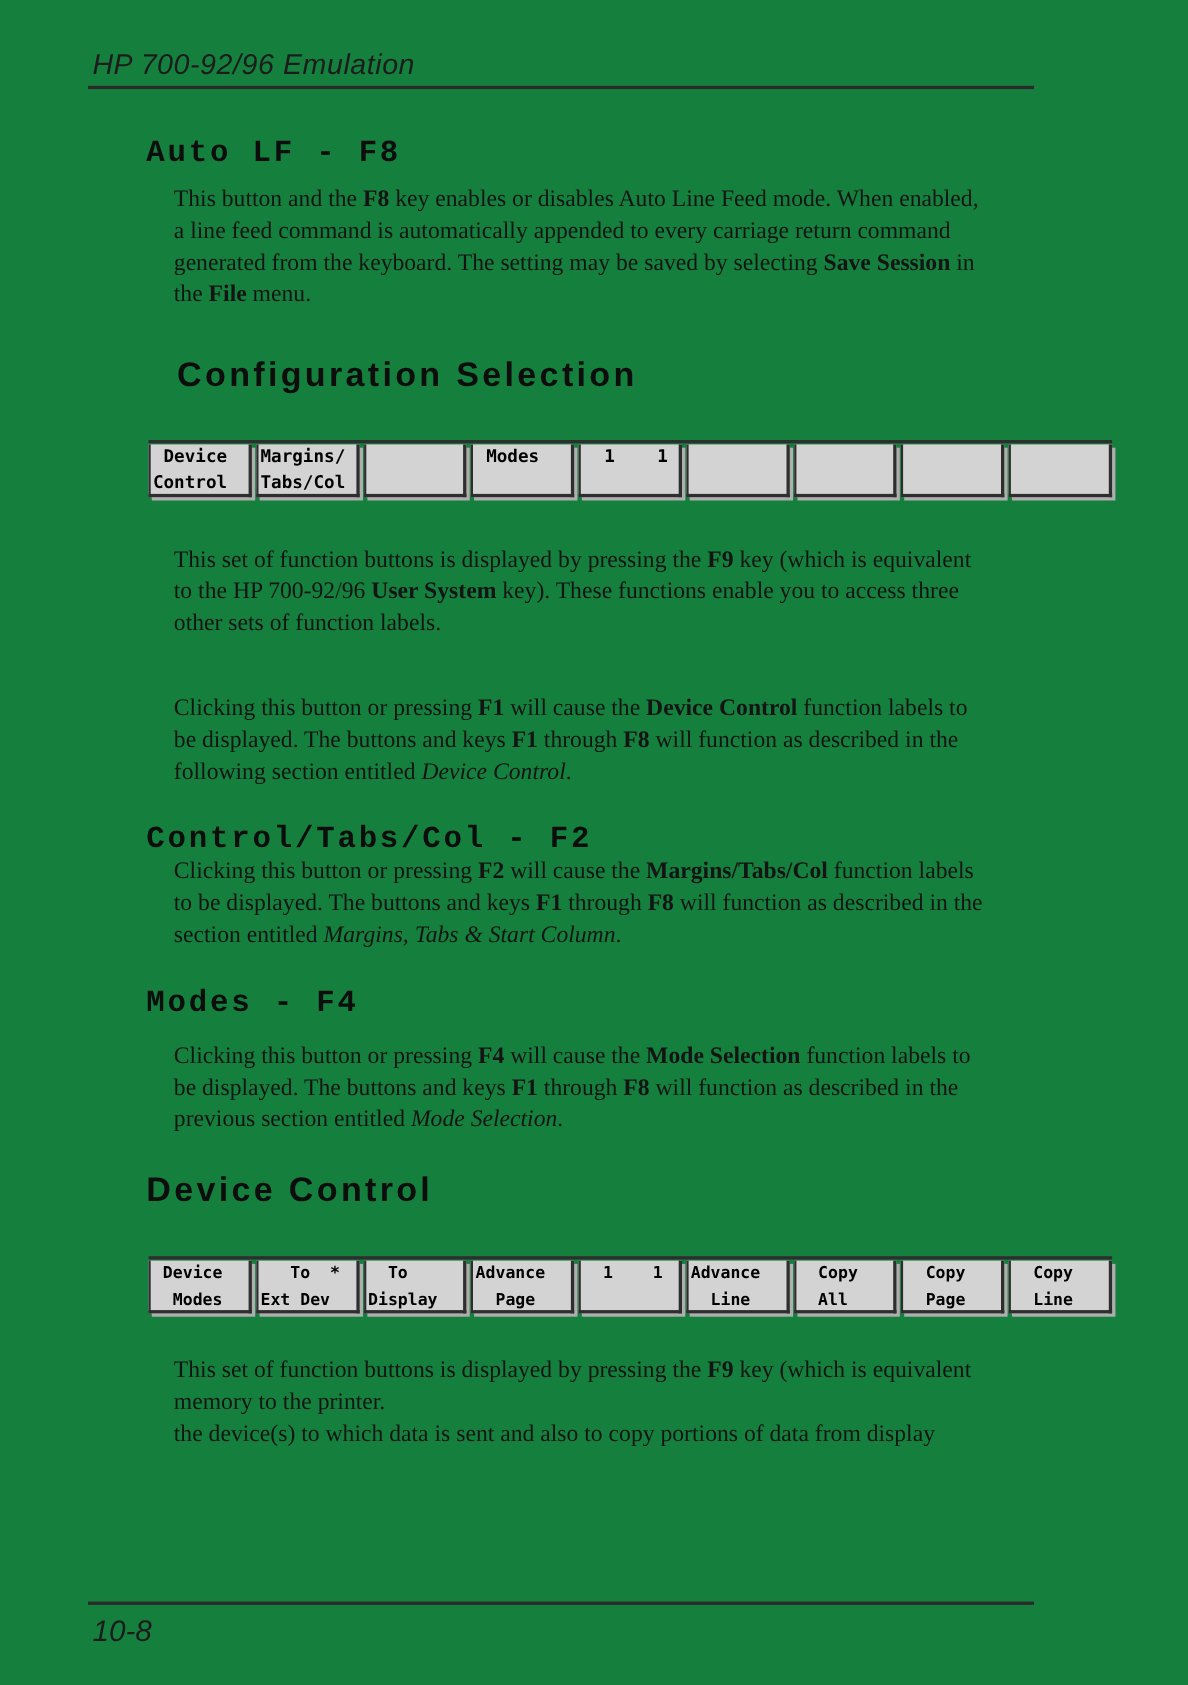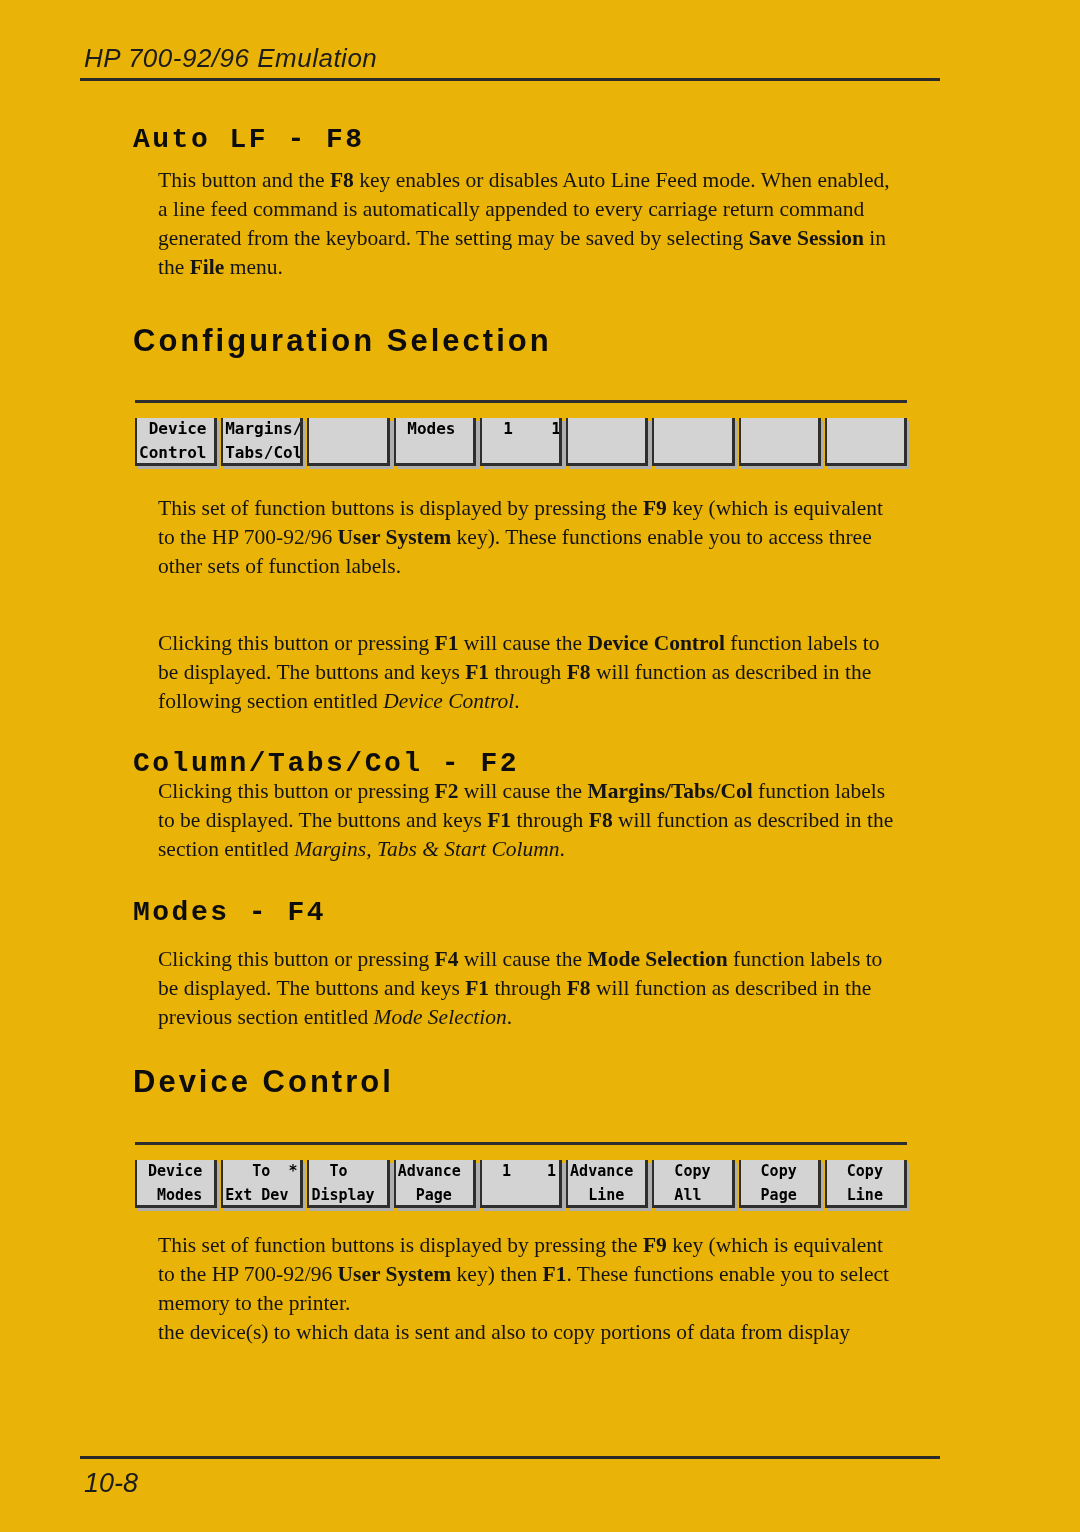--- a/index.html
+++ b/index.html
@@ -1,19 +1,19 @@
 <!DOCTYPE html>
 <html><head>
 <meta charset="utf-8">
 <style>
   html,body{margin:0;padding:0;background:#e8e8e8;}
   .page{
     position:relative;
     width:1080px;height:1532px;
-    background:#eab308;
+    background:#15803d;
     margin:0 auto;
     overflow:hidden;
     color:#161616;
   }
   .abs{position:absolute;}
   .running-head{
     left:84px;top:45px;
     font-family:"Liberation Sans",sans-serif;
     font-style:italic;
     font-size:26px;line-height:26px;
@@ -52,25 +52,25 @@
     color:#141414;
   }
   .para .tline{
     line-height:29px;
     white-space:pre;
     margin-left:25px;
   }
   .para .b{font-weight:bold;}
   .para .i{font-style:italic;}
   .fnbar{
-    left:135px;width:772px;
+    left:135px;width:876px;
     display:flex;
     gap:4px;
     border-top:3px solid #2e2e2e;
-    padding-top:15px;
+    padding-top:1px;
     background:transparent;
   }
   .fnbtn{
     flex:1 1 0;
     height:40px;
     background:#d3d3d3;
     border-left:2px solid #2e2e2e;
     border-right:3px solid #2e2e2e;
     border-bottom:3px solid #2e2e2e;
     box-shadow:3px 3px 0 #aeaeae;
@@ -107,21 +107,21 @@
   <div class="abs rule top"></div>
 
   <div class="abs h2" style="top:126px;">Auto LF - F8</div>
   <div class="abs para" style="top:166px;">
       <div class="tline"><span>This button and the </span><span class="b">F8</span><span> key enables or disables Auto Line Feed mode. When enabled,</span></div>
       <div class="tline"><span>a line feed command is automatically appended to every carriage return command</span></div>
       <div class="tline"><span>generated from the keyboard. The setting may be saved by selecting </span><span class="b">Save Session</span><span> in</span></div>
       <div class="tline"><span>the </span><span class="b">File</span><span> menu.</span></div>
     </div>
 
-  <div class="abs h1" style="top:325px;">Configuration Selection</div>
+  <div class="abs h1" style="top:325px;margin-left:28px;">Configuration Selection</div>
 
   <div class="abs fnbar size-lg" style="top:400px;">
     <div class="fnbtn">
       <span class="bl"> Device</span>
       <span class="bl">Control</span>
     </div>
     <div class="fnbtn">
       <span class="bl">Margins/</span>
       <span class="bl">Tabs/Col</span>
     </div>
@@ -160,21 +160,21 @@
       <div class="tline"><span>to the HP 700-92/96 </span><span class="b">User System</span><span> key). These functions enable you to access three</span></div>
       <div class="tline"><span>other sets of function labels.</span></div>
     </div>
 
   <div class="abs para" style="top:629px;">
       <div class="tline"><span>Clicking this button or pressing </span><span class="b">F1</span><span> will cause the </span><span class="b">Device Control</span><span> function labels to</span></div>
       <div class="tline"><span>be displayed. The buttons and keys </span><span class="b">F1</span><span> through </span><span class="b">F8</span><span> will function as described in the</span></div>
       <div class="tline"><span>following section entitled </span><span class="i">Device Control</span><span>.</span></div>
     </div>
 
-  <div class="abs h2" style="top:750px;">Column/Tabs/Col - F2</div>
+  <div class="abs h2" style="top:750px;">Control/Tabs/Col - F2</div>
   <div class="abs para" style="top:777px;">
       <div class="tline"><span>Clicking this button or pressing </span><span class="b">F2</span><span> will cause the </span><span class="b">Margins/Tabs/Col</span><span> function labels</span></div>
       <div class="tline"><span>to be displayed. The buttons and keys </span><span class="b">F1</span><span> through </span><span class="b">F8</span><span> will function as described in the</span></div>
       <div class="tline"><span>section entitled </span><span class="i">Margins, Tabs &amp; Start Column</span><span>.</span></div>
     </div>
 
   <div class="abs h2" style="top:899px;">Modes - F4</div>
   <div class="abs para" style="top:945px;">
       <div class="tline"><span>Clicking this button or pressing </span><span class="b">F4</span><span> will cause the </span><span class="b">Mode Selection</span><span> function labels to</span></div>
       <div class="tline"><span>be displayed. The buttons and keys </span><span class="b">F1</span><span> through </span><span class="b">F8</span><span> will function as described in the</span></div>
@@ -217,21 +217,20 @@
       <span class="bl">  Page</span>
     </div>
     <div class="fnbtn">
       <span class="bl">  Copy</span>
       <span class="bl">  Line</span>
     </div>
   </div>
 
   <div class="abs para" style="top:1231px;">
       <div class="tline"><span>This set of function buttons is displayed by pressing the </span><span class="b">F9</span><span> key (which is equivalent</span></div>
-      <div class="tline"><span>to the HP 700-92/96 </span><span class="b">User System</span><span> key) then </span><span class="b">F1</span><span>. These functions enable you to select</span></div>
       <div class="tline"><span>memory to the printer.</span></div>
       <div class="tline"><span>the device(s) to which data is sent and also to copy portions of data from display</span></div>
     </div>
 
   <div class="abs rule bottom"></div>
   <div class="abs page-number">10-8</div>
 
 </div>
 
 </body></html>

